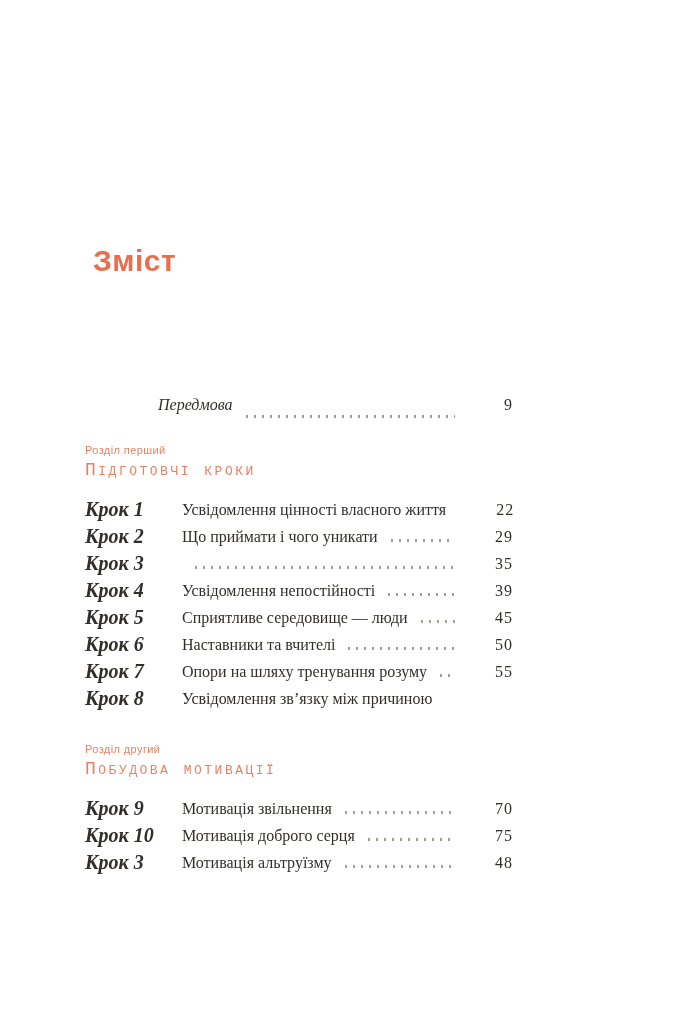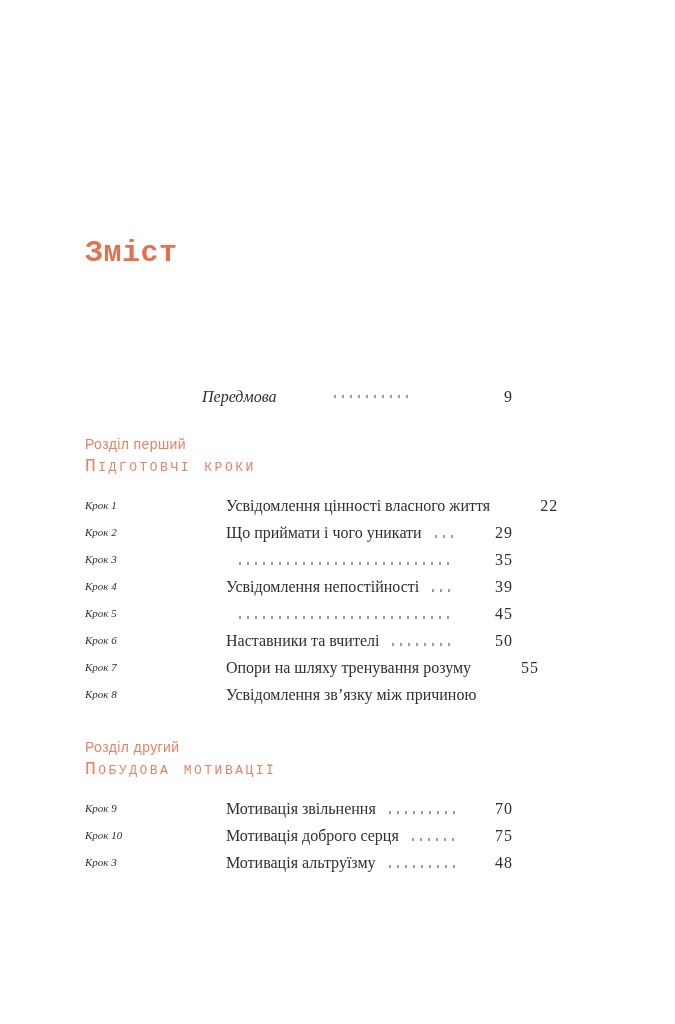--- a/index.html
+++ b/index.html
@@ -16,40 +16,40 @@
     background:var(--page_bg);
     overflow:hidden;
     font-family:"Liberation Serif", serif;
     color:var(--text);
   }
   .page{
     padding:238px 0 0 85px;
     width:513px; 
   }
   .title{
-    margin:0;
-    font-family:Liberation Mono, monospace;
+    margin:8px;
+    font-family:Liberation Sans, sans-serif;
     font-weight:700;
     font-size:30px;
     line-height:1;
     letter-spacing:.5px;
     color:var(--accent);
   }
   .toc{margin-top:114px;width:428px;}
   .row{
     display:flex;
-    align-items:center;
-    gap:44px;
+    align-items:flex-end;
   }
   .front .row{line-height:29px;}
   .col-num{
     flex:0 0 73px;
     font-style:italic;
-    font-size:11px;
+    font-size:20px;
     white-space:nowrap;
+    font-weight:bold;
   }
   .t{
     font-size:16px;
     white-space:nowrap;
   }
   .front .t{font-style:italic;}
   .leader{
     flex:1 1 auto;
     height:3px;
     margin:0 12px 1px 10px;
@@ -63,21 +63,21 @@
     text-align:right;
     font-size:16px;
     letter-spacing:1px;
     font-feature-settings:"onum" 1;
     white-space:nowrap;
   }
   .section{margin-top:25px;}
   .section.second{margin-top:31px;}
   .kicker{
     font-family:"Liberation Sans", sans-serif;
-    font-size:14px;
+    font-size:11px;
     letter-spacing:.4px;
     color:var(--heading_accent);
     margin-bottom:4px;
   }
   .heading{
     font-family:Liberation Mono, monospace;
     font-variant:small-caps;
     font-size:18px;
     letter-spacing:2.5px;
     color:var(--heading_accent);
@@ -148,20 +148,21 @@
         <span class="leader"></span>
         <span class="pg">39</span>
       </div>
     </div>
   </div>
             <div class="row item">
     <span class="col-num">Крок 5</span>
     <div class="body">
 
       <div class="line l2">
+        <span class="t">Сприятливе середовище — люди</span>
         <span class="leader"></span>
         <span class="pg">45</span>
       </div>
     </div>
   </div>
             <div class="row item">
     <span class="col-num">Крок 6</span>
     <div class="body">
 
       <div class="line l2">

